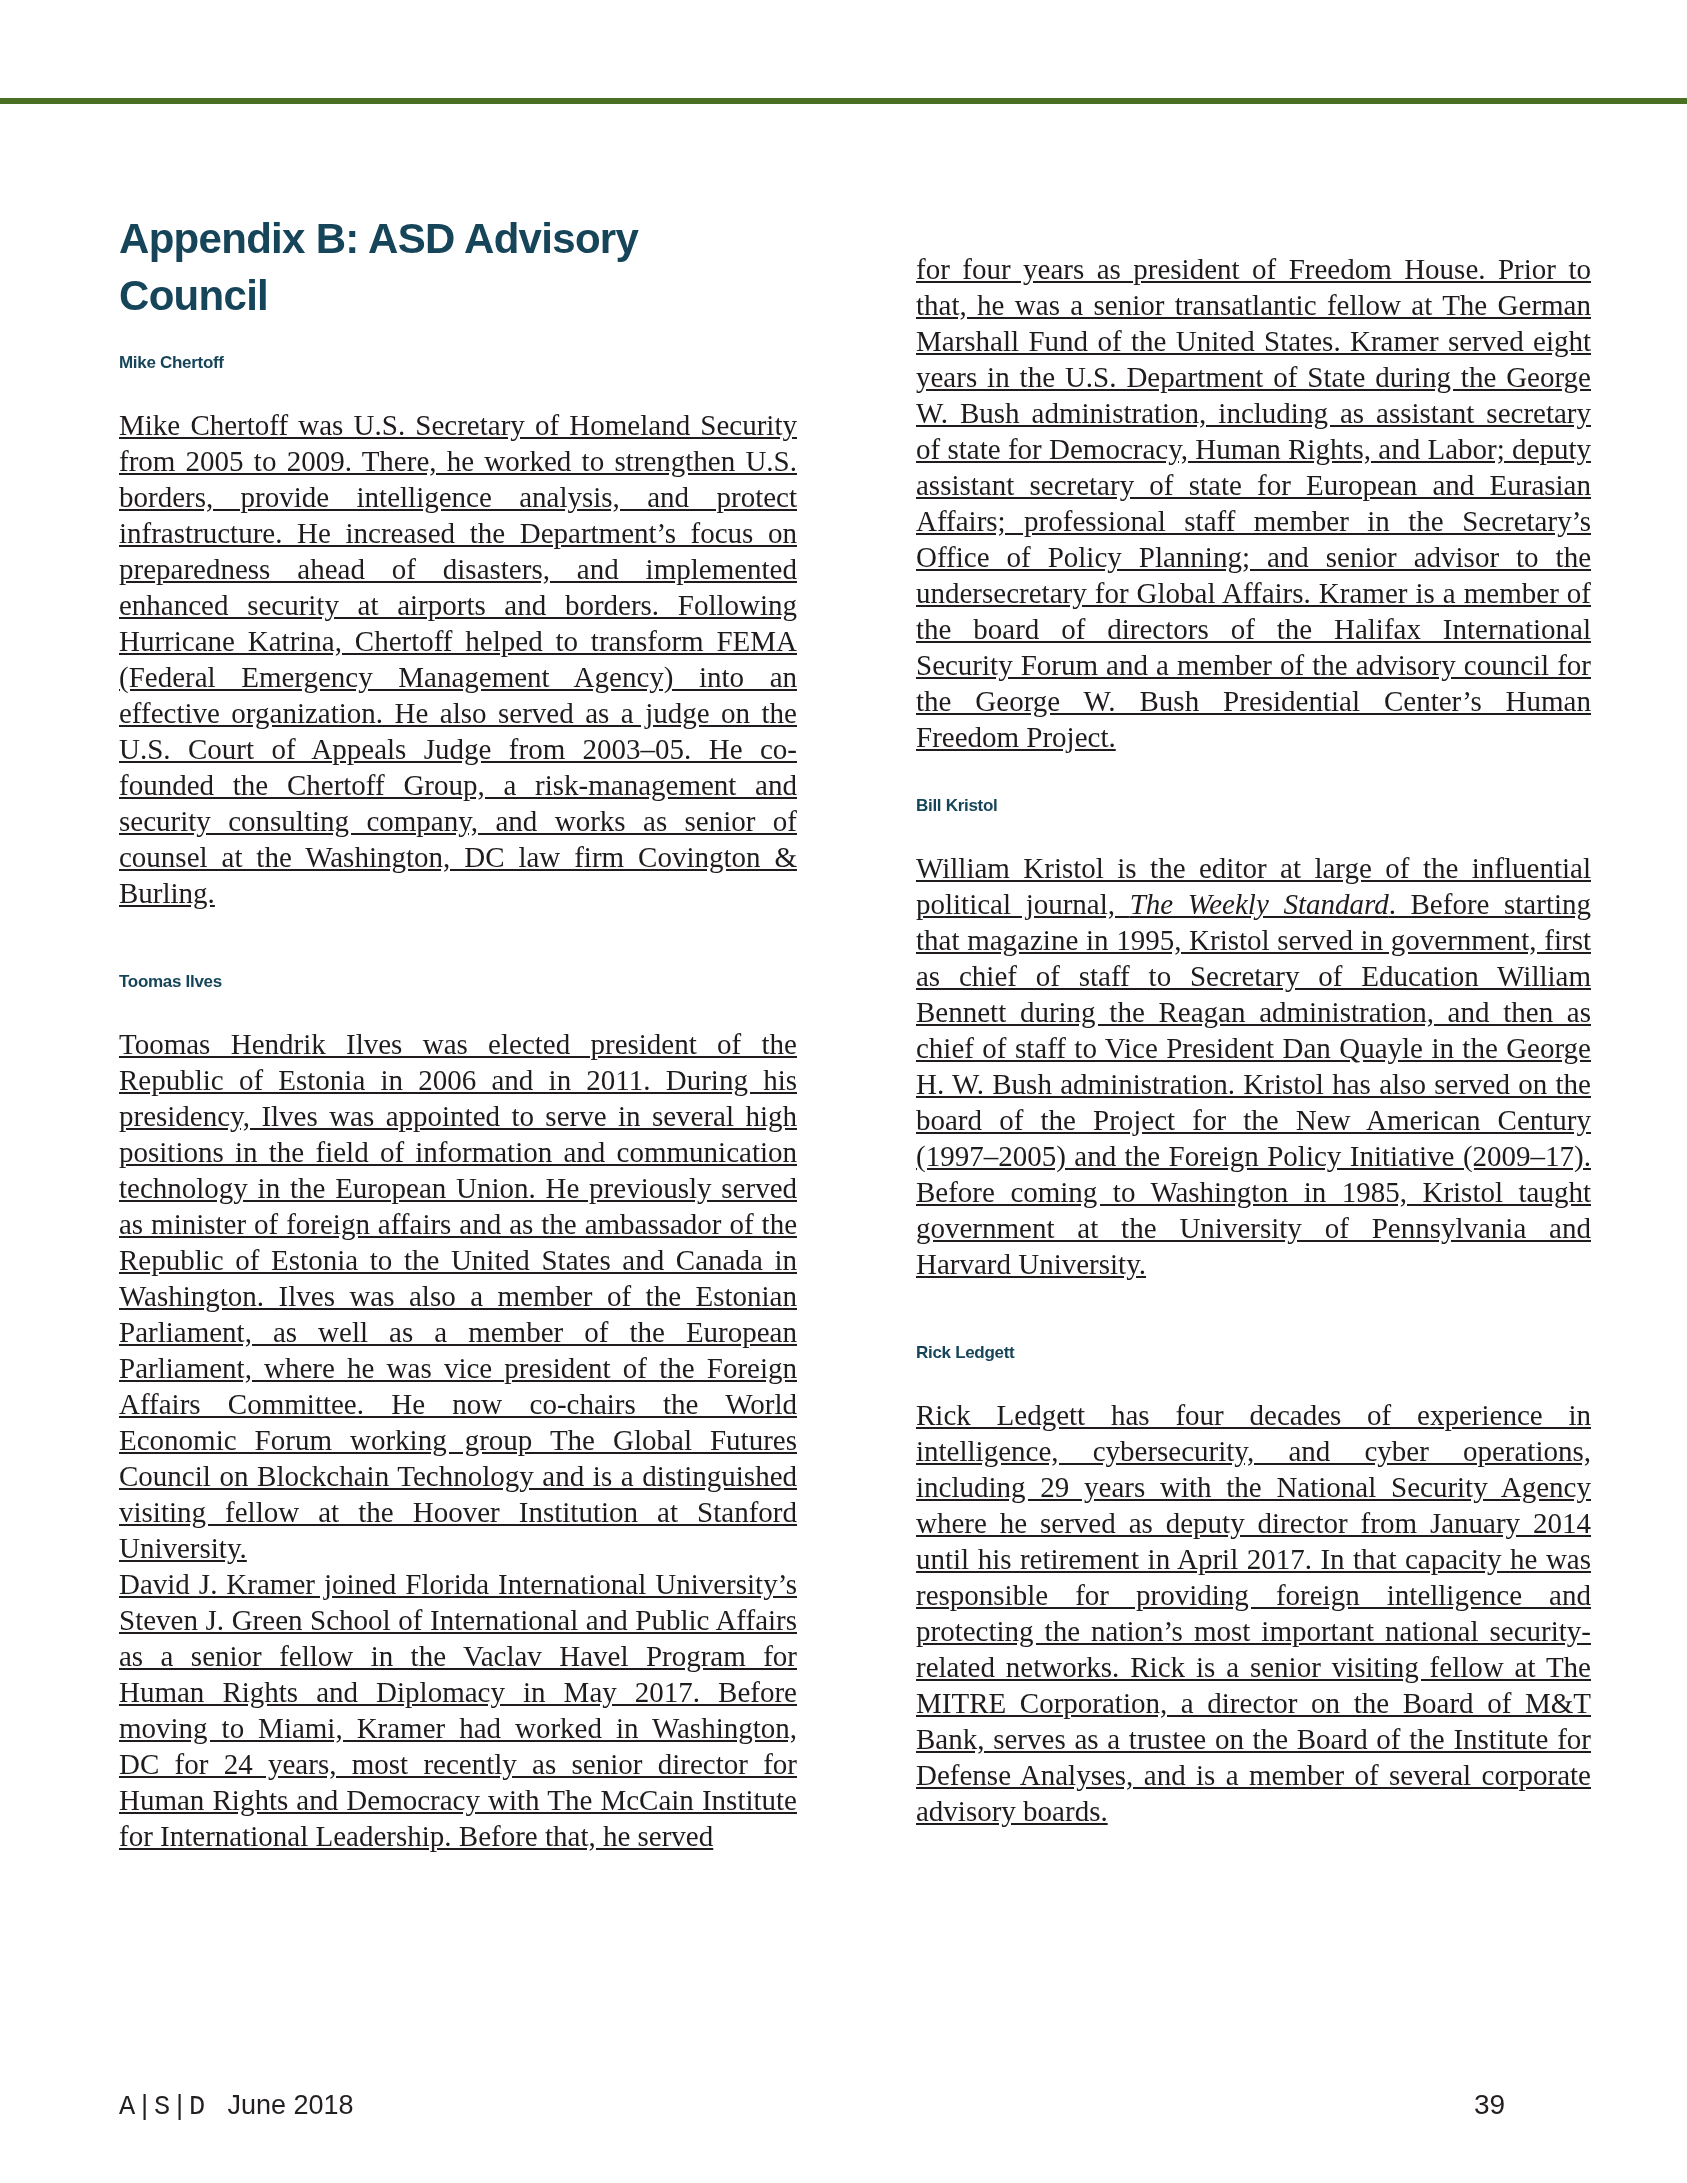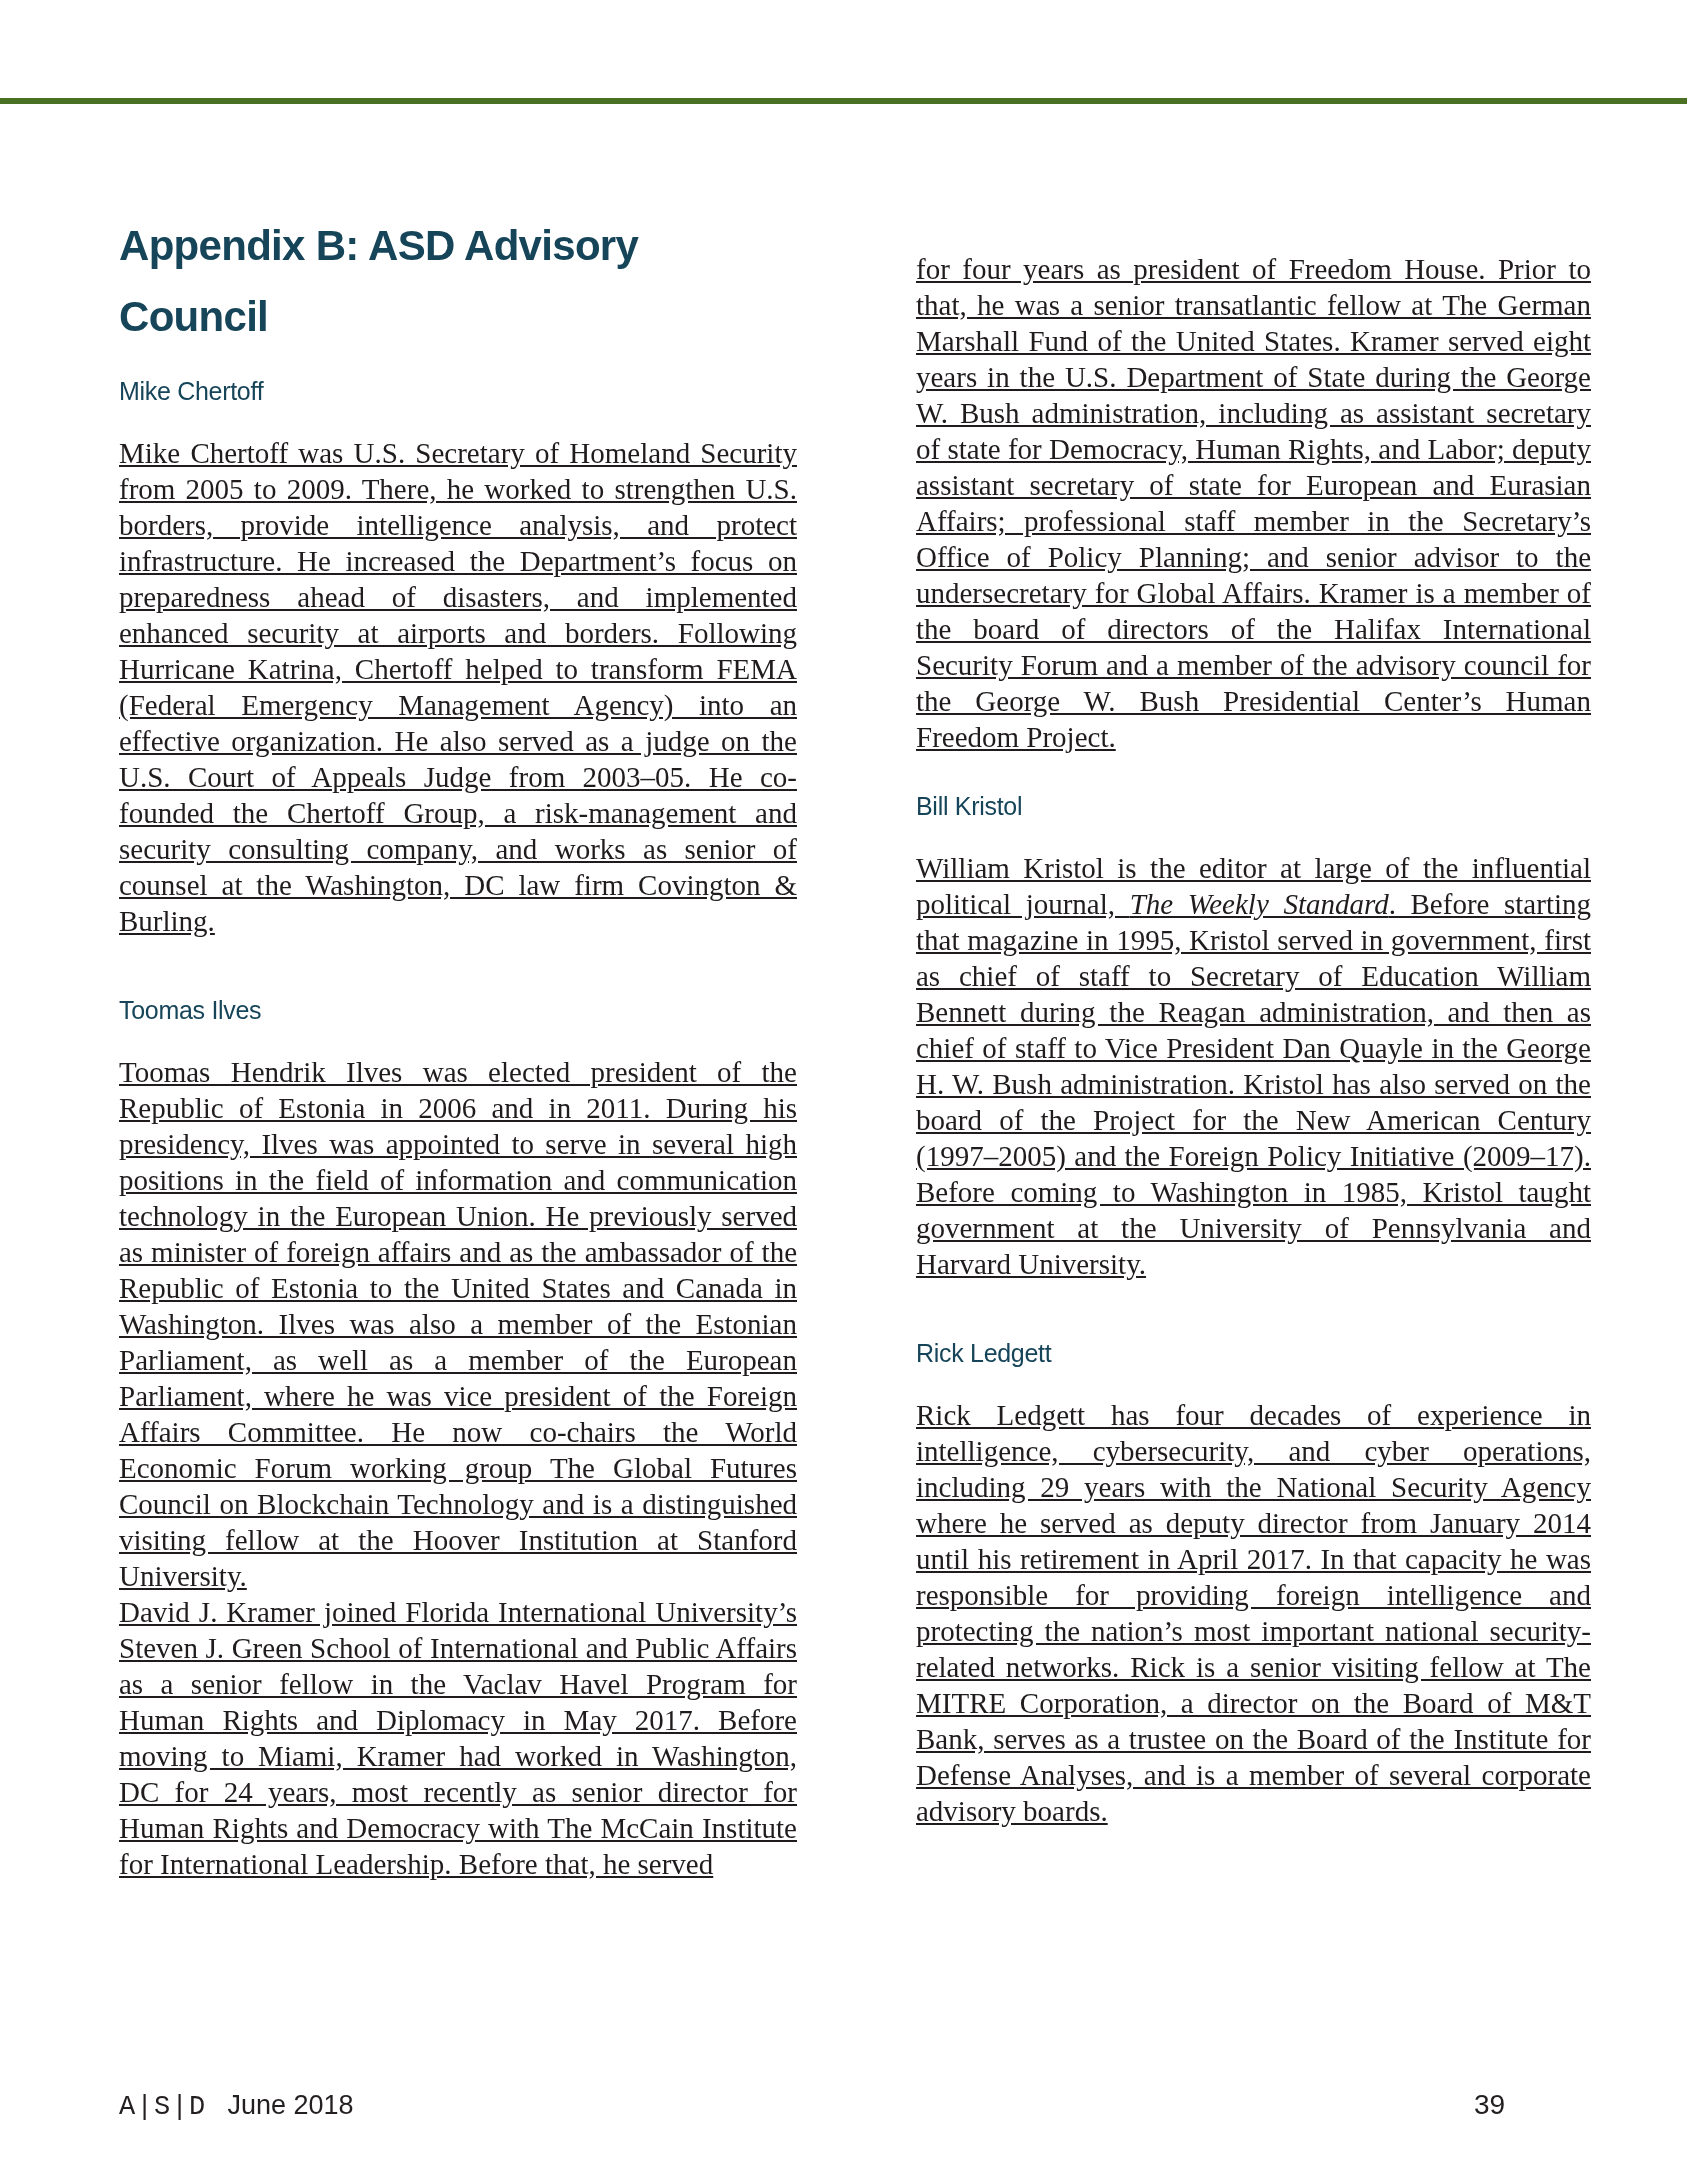--- a/index.html
+++ b/index.html
@@ -33,29 +33,29 @@
   .col {
     display: block;
   }
   .col-left  { width: 678px; }
   .col-right { width: 675px; padding-top: 41px; }
   h1.page-title {
     margin: 0 0 22.5px 0;
     font-family: "Liberation Sans", "DejaVu Sans", sans-serif;
     font-weight: bold;
     font-size: 42px;
-    line-height: 71px;
+    line-height: 57px;
     letter-spacing: -0.7px;
     color: var(--heading-teal, #16455a);
   }
   h2.person-heading {
     margin: 56px 0 29px 0;
     font-family: "Liberation Sans", "DejaVu Sans", sans-serif;
-    font-weight: normal;
-    font-size: 25px;
+    font-weight: bold;
+    font-size: 17px;
     line-height: 30px;
     letter-spacing: -0.3px;
     color: var(--heading-teal, #16455a);
   }
   .col-left h2.person-heading:first-of-type {
     margin-top: 24px;
   }
   .col-right h2.person-heading:first-of-type {
     margin-top: 36px;
   }

